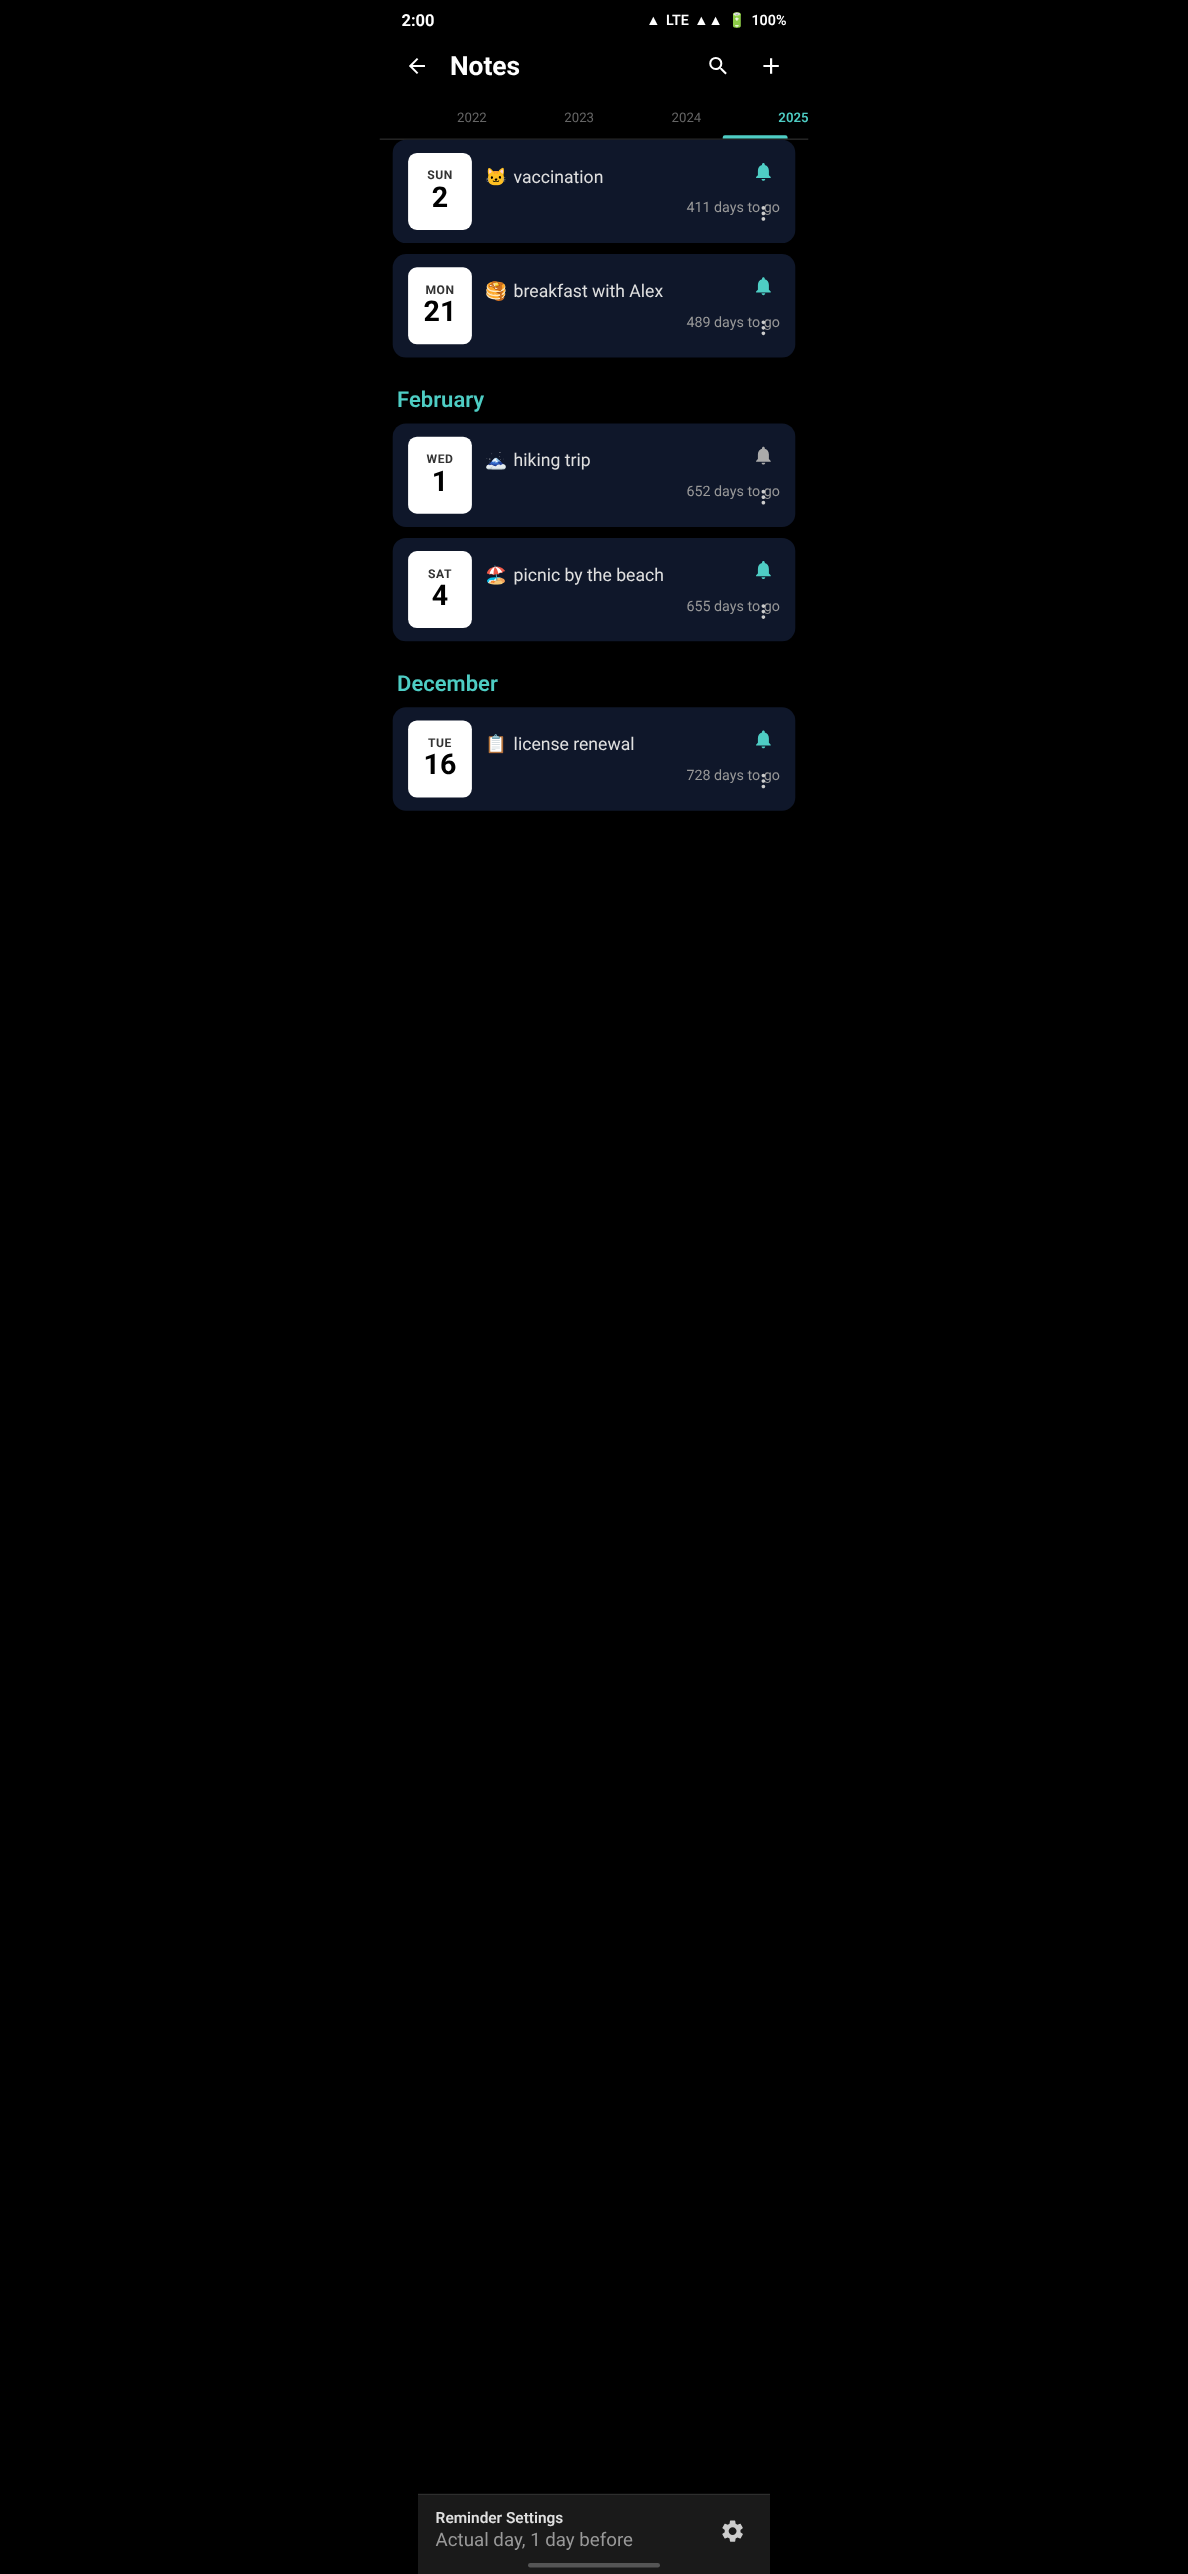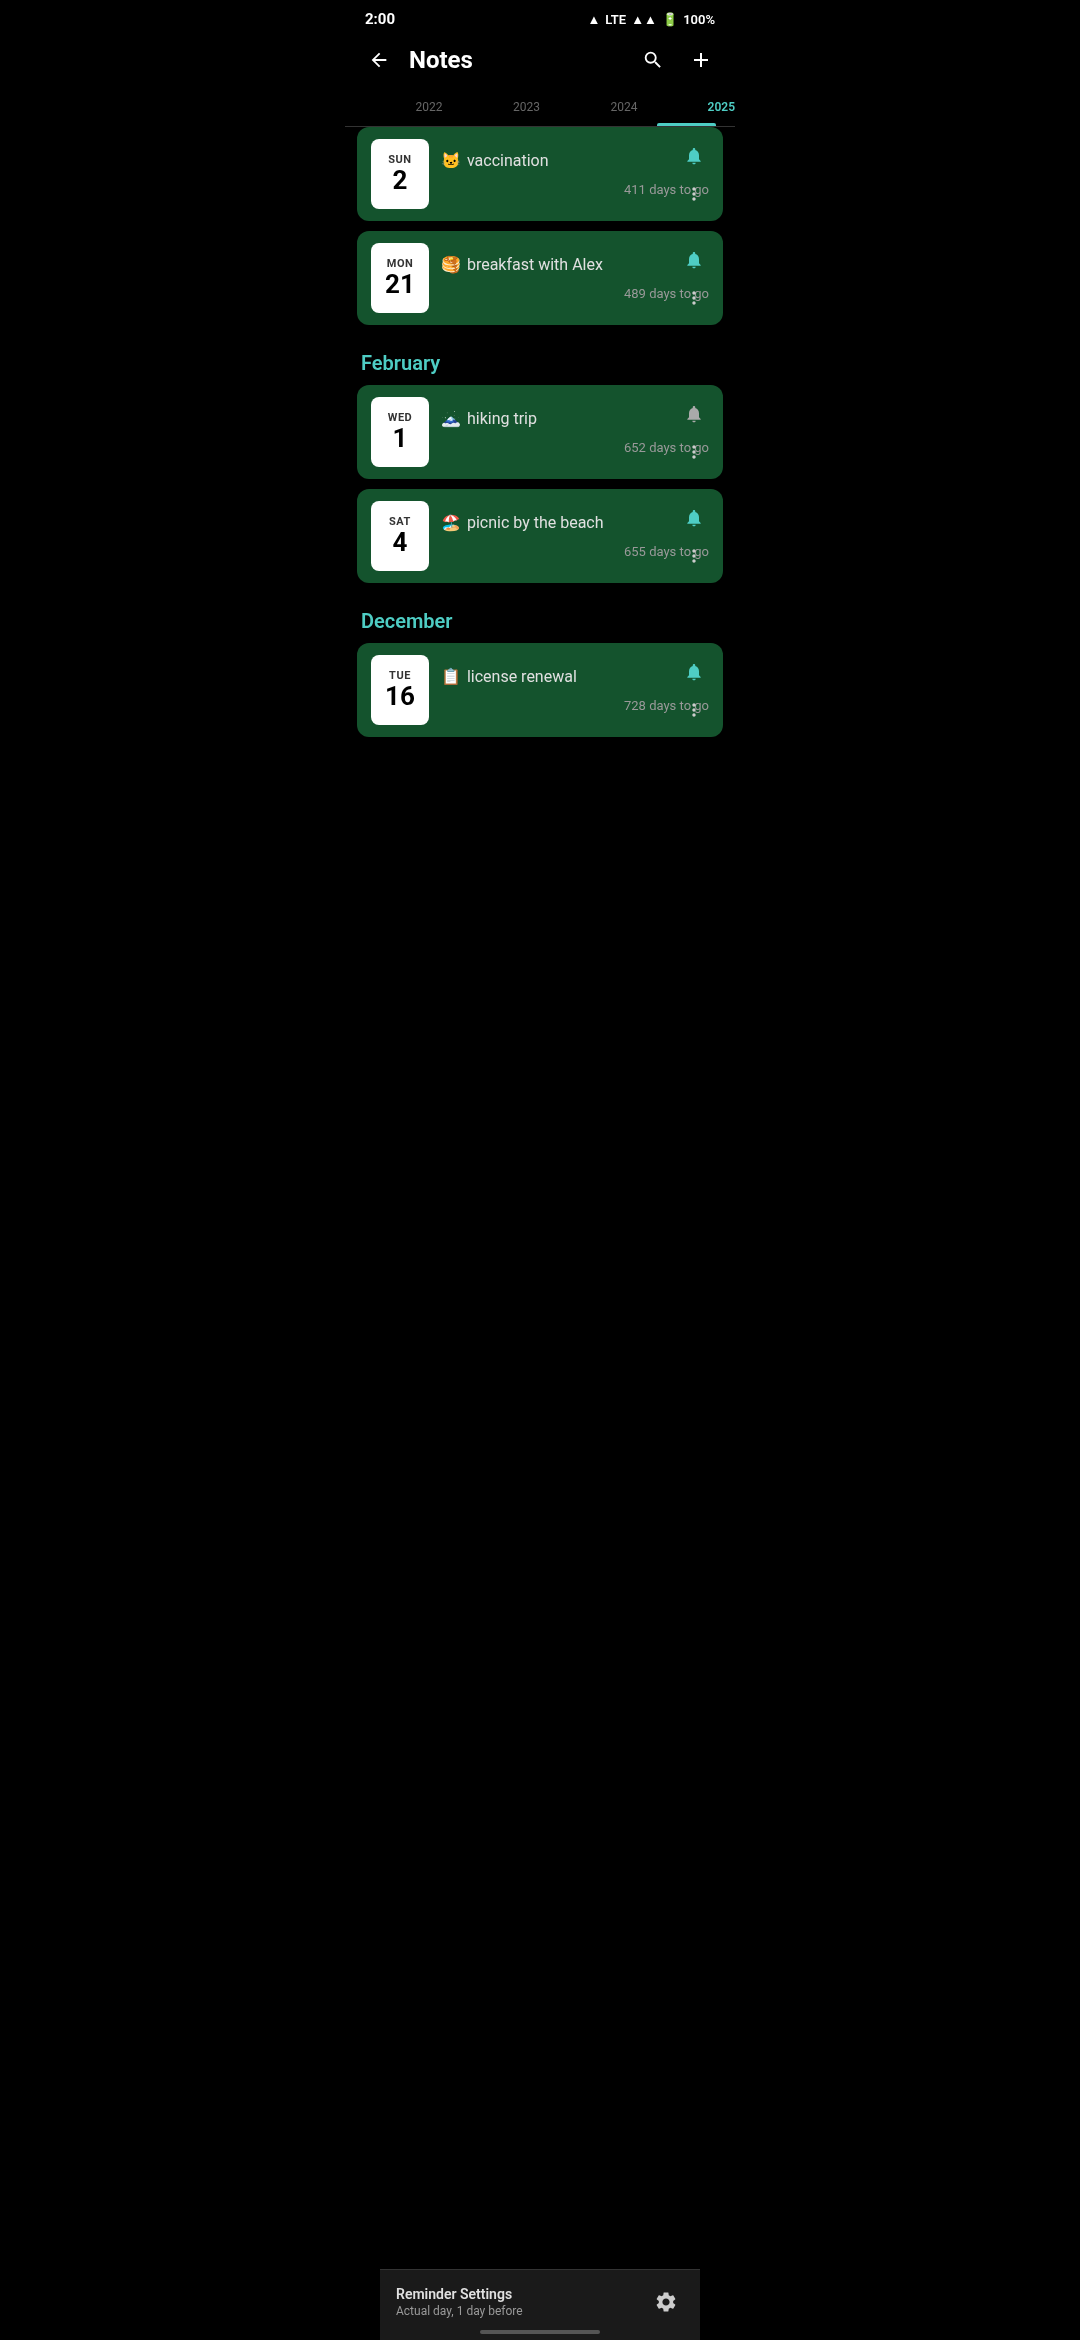--- a/index.html
+++ b/index.html
@@ -94,21 +94,21 @@
     
     .month-header {
       font-size: 20px;
       font-weight: 600;
       color: #4ecdc4;
       padding: 16px 4px 10px;
     }
 
     
     .event-card {
-      background: #14532d;
+      background: #0f172a;
       border-radius: 12px;
       padding: 12px 14px;
       margin-bottom: 10px;
       display: flex;
       align-items: center;
       gap: 12px;
       position: relative;
     }
 
     .date-badge {
@@ -194,21 +194,21 @@
       display: flex;
       justify-content: space-between;
       align-items: center;
     }
     .bottom-bar-text .title {
       font-size: 14px;
       font-weight: 600;
       color: #e0e0e0;
     }
     .bottom-bar-text .subtitle {
-      font-size: 12px;
+      font-size: 17px;
       color: #999;
       margin-top: 2px;
     }
     .settings-icon {
       width: 36px; height: 36px;
       display: flex; align-items: center; justify-content: center;
       cursor: pointer;
       font-size: 20px;
       color: #ccc;
     }

